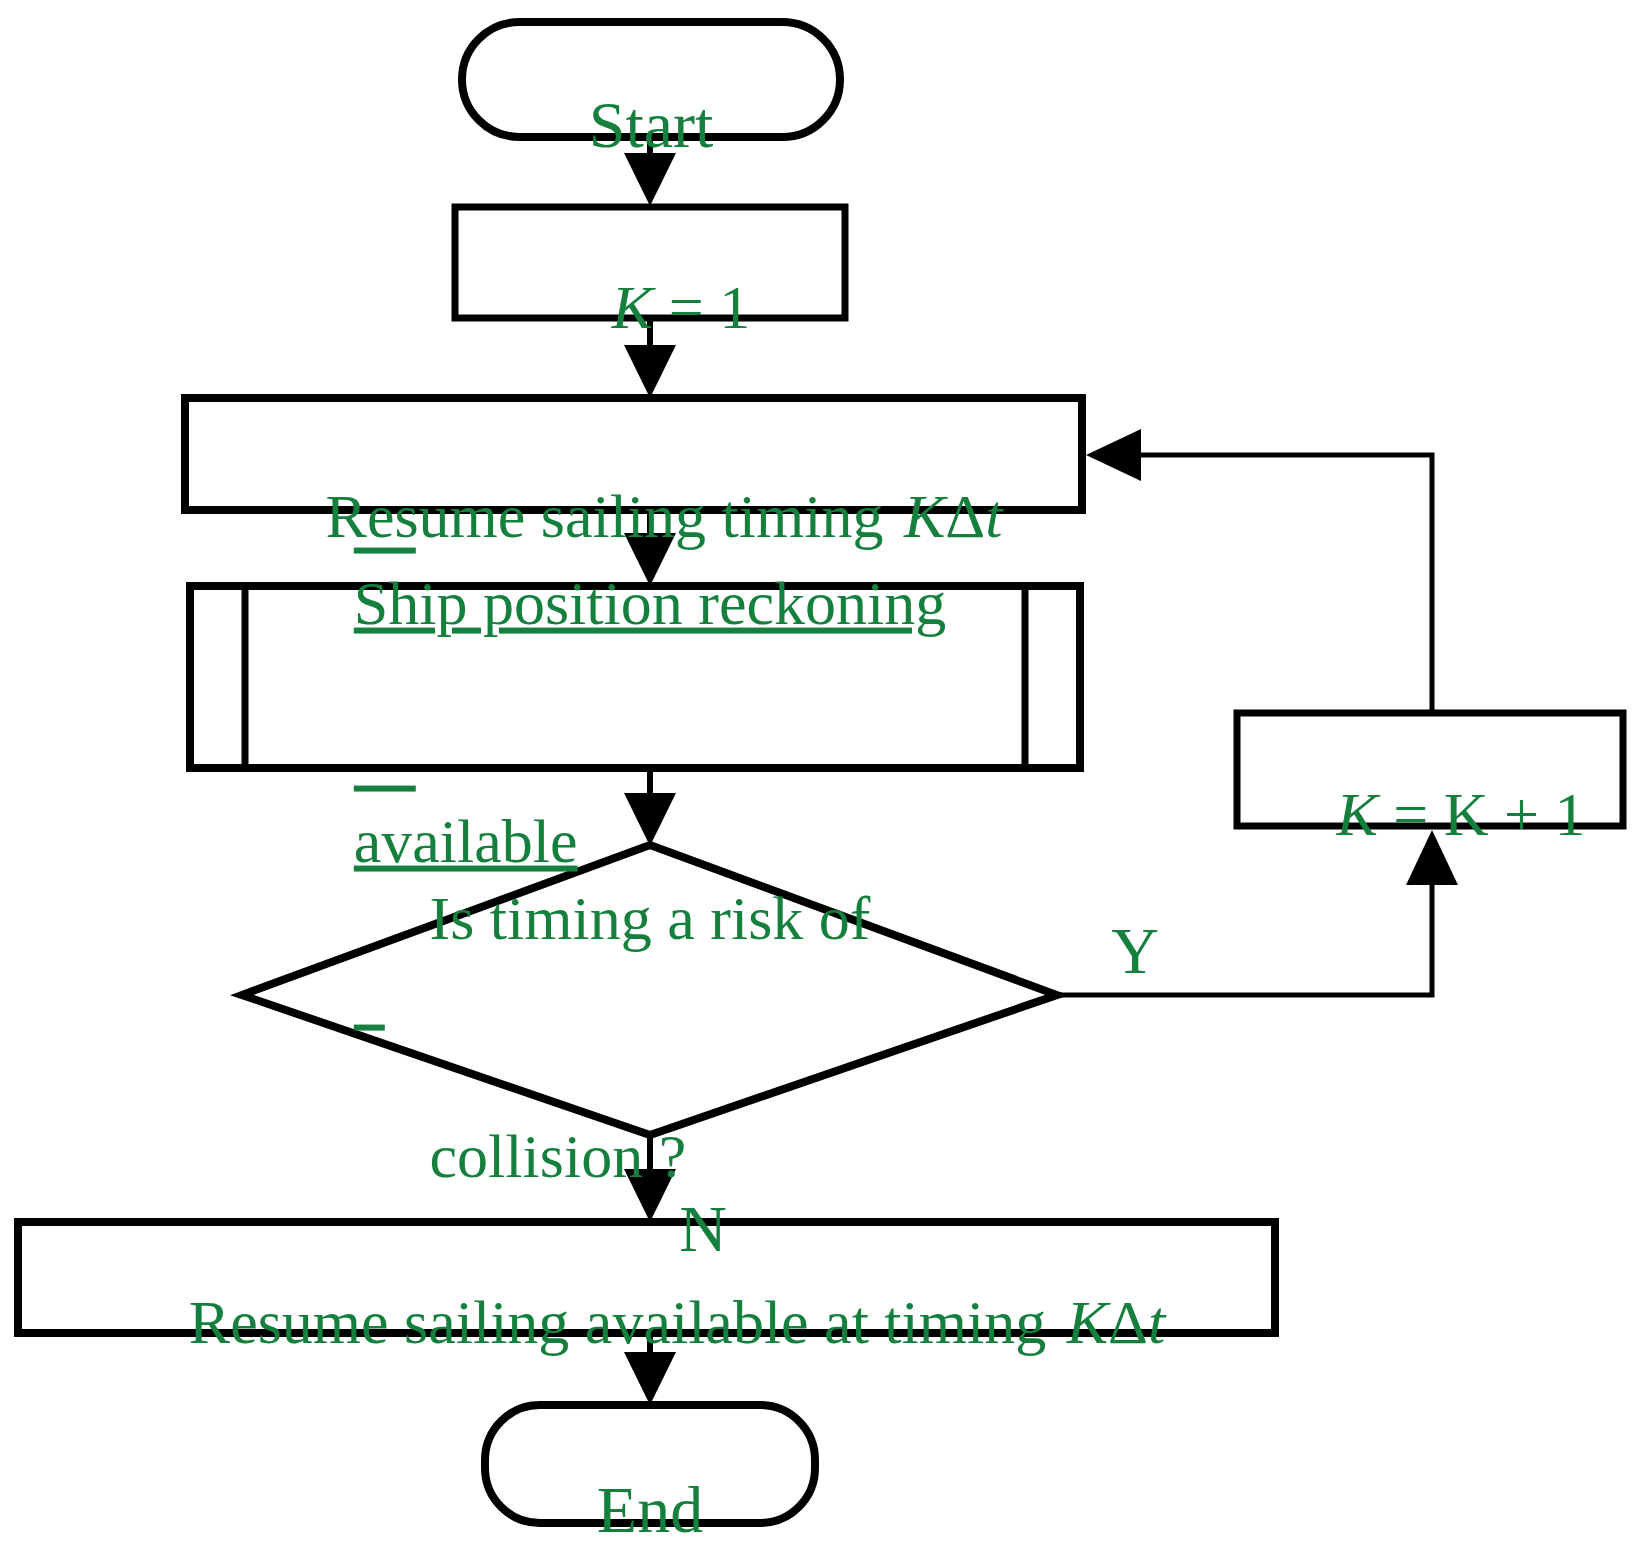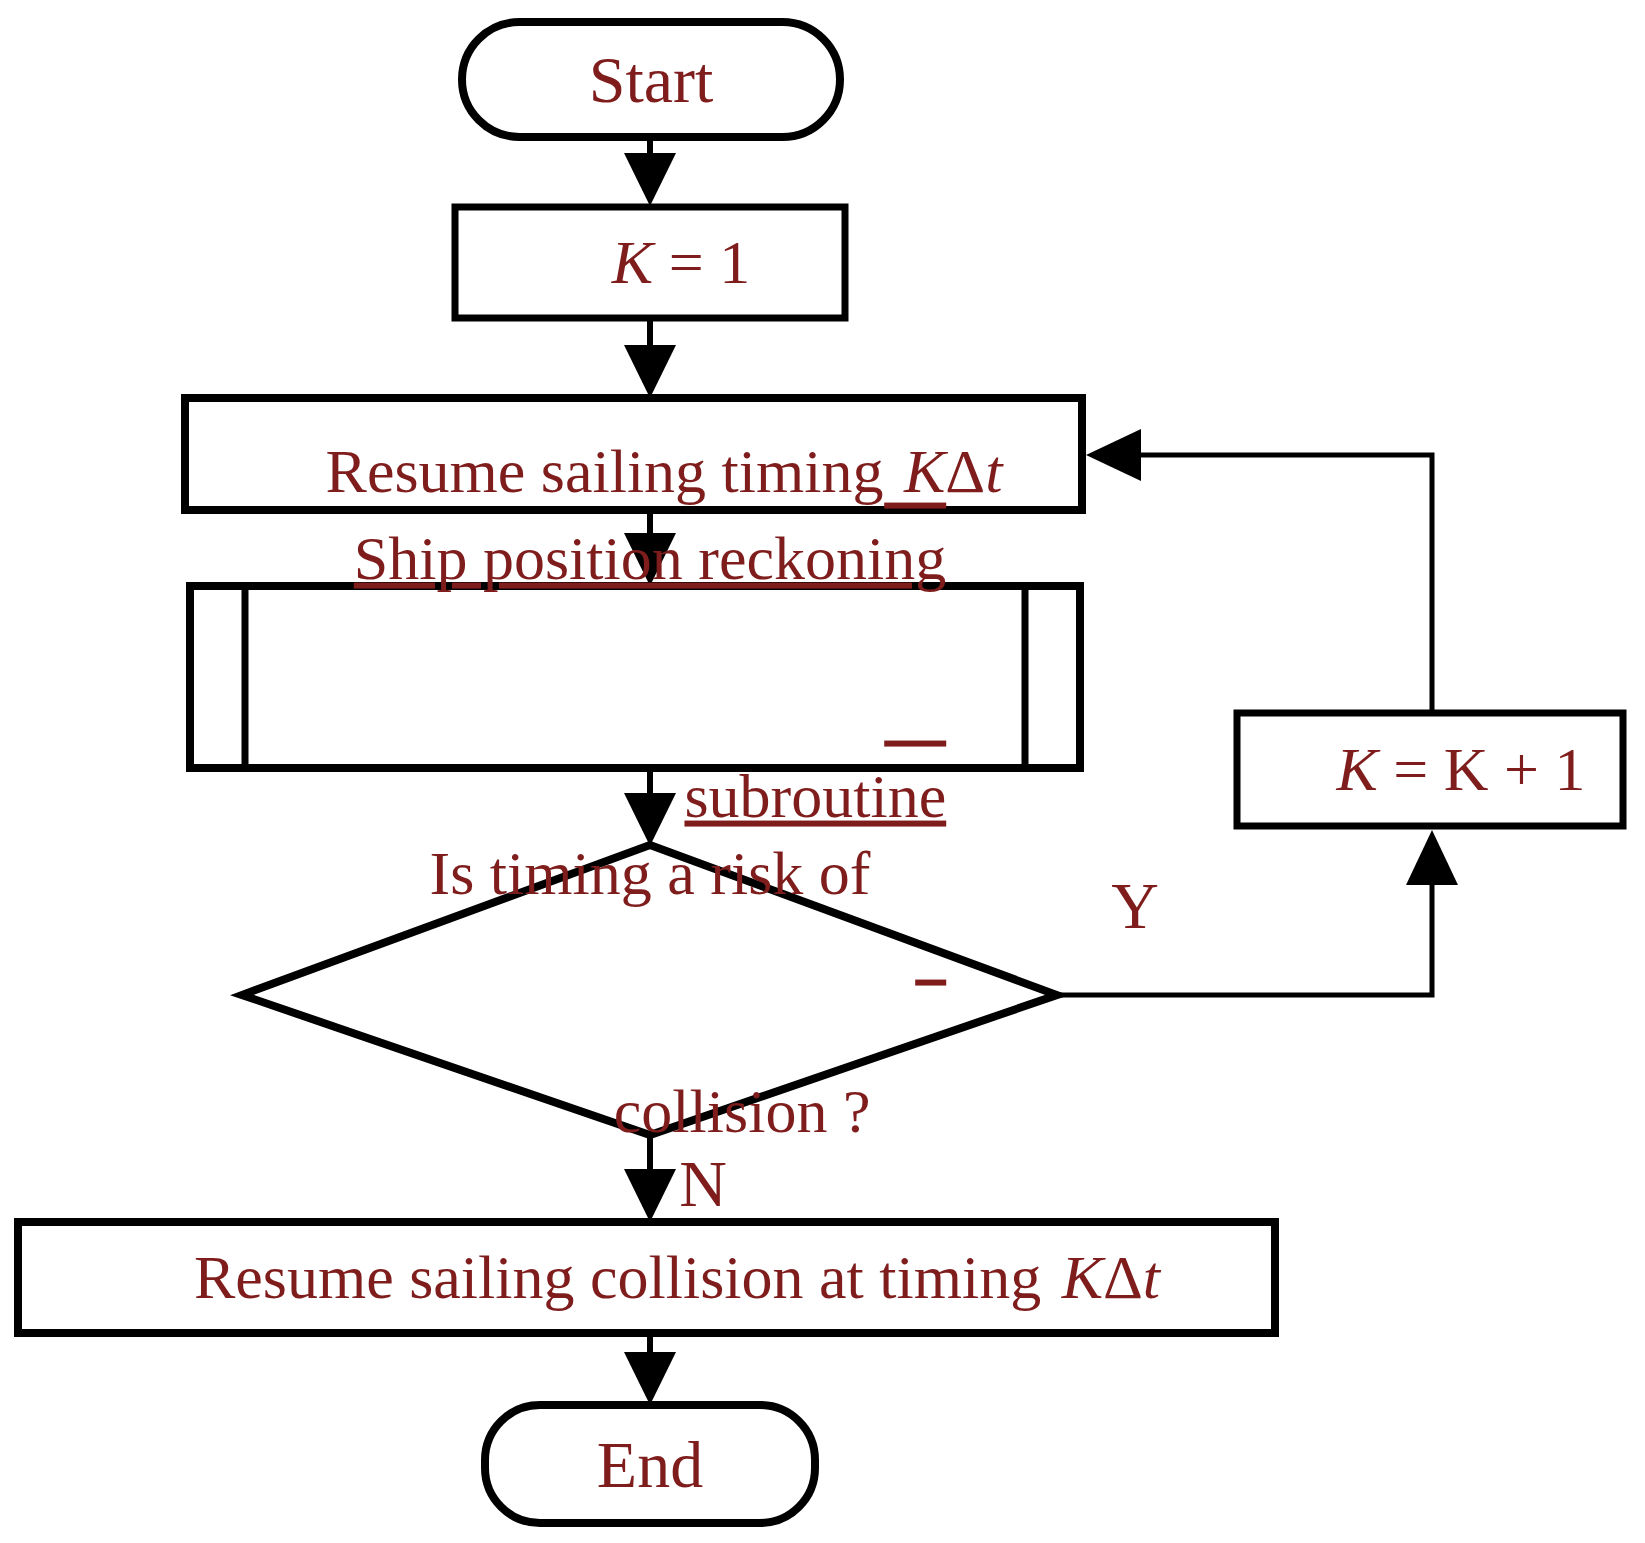--- a/index.html
+++ b/index.html
@@ -12,24 +12,25 @@
     position: relative;
     width: 1645px; height: 1543px;
     background: #ffffff;
     font-family: "Liberation Serif", serif;
   }
   .stage svg { position: absolute; left: 0; top: 0; }
   .label {
     position: absolute;
     transform: translate(-50%, -50%);
     font-family: "Liberation Serif", serif;
-    color: #7f1d1d;
+    color: #15803d;
     white-space: pre;
-    text-align: right;
+    text-align: left;
     line-height: 1.28;
+    margin-top: 45px;
   }
   .fs62 { font-size: 62px; }
   .fs66 { font-size: 66px; }
   .var { font-style: italic; }
   .up  { font-style: normal; }
   .mathgroup { margin-left: 0.33em; }
 </style>
 </head>
 <body>
 
@@ -98,35 +99,35 @@
   <div class="label fs62" style="left:650px; top:263px;">
     <span class="var">K</span><span class="up"> = 1</span>
   </div>
 
   <div class="label fs62" style="left:633px; top:472px;">
     <span class="up">Resume sailing timing</span><span class="mathgroup"><span class="var">K</span><span class="up">Δ</span><span class="var">t</span></span>
   </div>
 
   <div class="label fs62" style="left:650px; top:677px;text-decoration:underline;">
     <div>Ship position reckoning</div>
-    <div>subroutine</div>
+    <div>available</div>
   </div>
 
   <div class="label fs62" style="left:650px; top:992px;">
     <div>Is timing a risk of</div>
     <div>collision ?</div>
   </div>
 
   <div class="label fs66" style="left:1135px; top:906px;">Y</div>
 
   <div class="label fs62" style="left:1430px; top:770px;">
     <span class="var">K</span><span class="up"> = K + 1</span>
   </div>
 
   <div class="label fs66" style="left:703px; top:1184px;">N</div>
 
   <div class="label fs62" style="left:646px; top:1278px;">
-    <span class="up">Resume sailing collision at timing</span><span class="mathgroup"><span class="var">K</span><span class="up">Δ</span><span class="var">t</span></span>
+    <span class="up">Resume sailing available at timing</span><span class="mathgroup"><span class="var">K</span><span class="up">Δ</span><span class="var">t</span></span>
   </div>
 
   <div class="label fs66" style="left:650px; top:1465px;">End</div>
 
 </div>
 
 </body></html>

